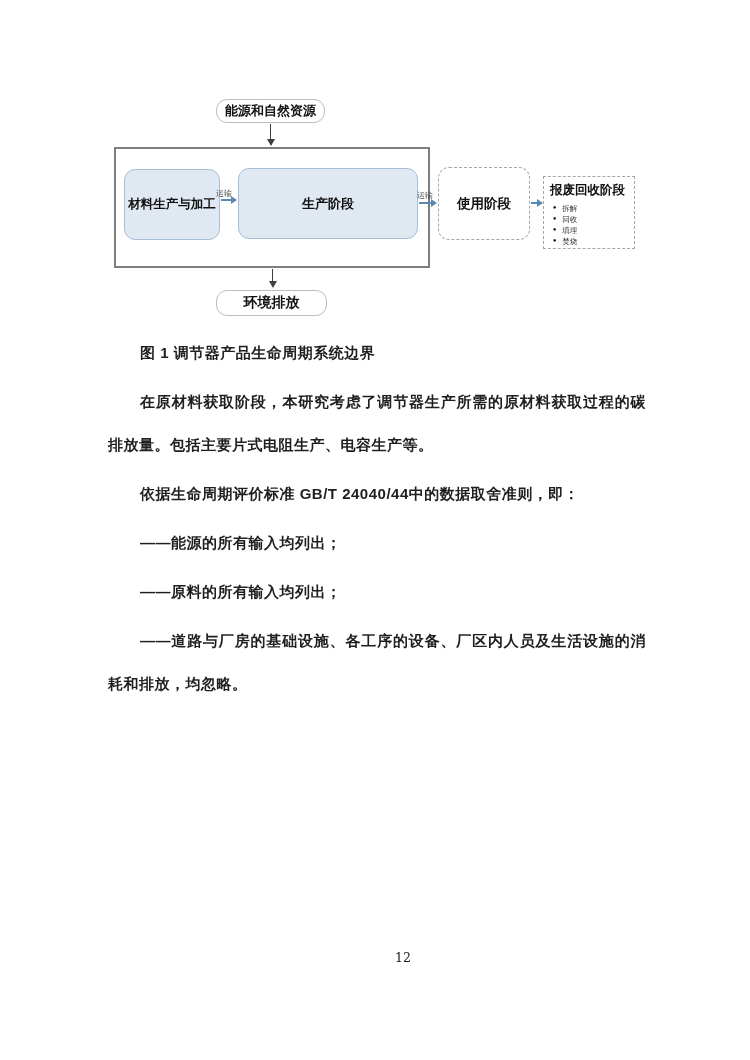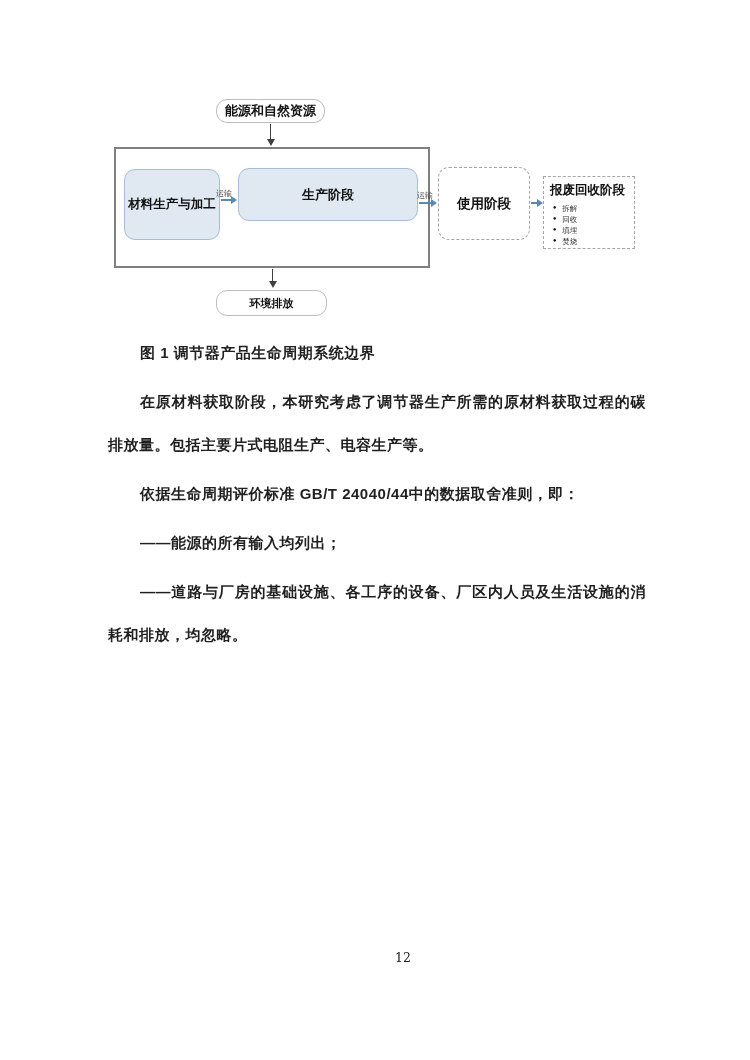--- a/index.html
+++ b/index.html
@@ -57,21 +57,21 @@
     <div class="dg outer-box" style="left:114px;top:147px;width:316px;height:121px;"></div>
 
     <div class="dg flow-box fill-box" style="left:124px;top:169px;width:96px;height:71px;font-size:12.5px;">
       <span>材料生产与加工</span>
     </div>
 
     <div class="dg transport" style="left:216px;top:189px;">运输</div>
     <div class="dg hline" style="left:221px;top:199px;width:11px;"></div>
     <div class="dg hhead" style="left:231px;top:196px;"></div>
 
-    <div class="dg flow-box fill-box" style="left:238px;top:168px;width:180px;height:53px;font-size:13px;">
+    <div class="dg flow-box fill-box" style="left:238px;top:168px;width:180px;height:71px;font-size:13px;">
       <span>生产阶段</span>
     </div>
 
     <div class="dg transport" style="left:417px;top:191px;">运输</div>
     <div class="dg hline" style="left:419px;top:202px;width:13px;"></div>
     <div class="dg hhead" style="left:431px;top:199px;"></div>
 
     <div class="dg flow-box dash-box" style="left:438px;top:167px;width:92px;height:73px;font-size:13.5px;">
       <span>使用阶段</span>
     </div>
@@ -97,29 +97,30 @@
         <div class="eol-item">
           <span class="eol-bullet">•</span>
           <span>焚烧</span>
         </div>
       </div>
     </div>
 
     <div class="dg vline" style="left:272px;top:269px;height:13px;"></div>
     <div class="dg vhead" style="left:269px;top:281px;"></div>
 
-    <div class="dg flow-box thin-border" style="left:216px;top:290px;width:111px;height:26px;font-size:11px;">
+    <div class="dg flow-box thin-border" style="left:216px;top:290px;width:111px;height:26px;font-size:14px;">
       <span>环境排放</span>
     </div>
 
   </div>
 
   <div class="doc-text">
     <p>图 1 调节器产品生命周期系统边界</p>
     <p>在原材料获取阶段，本研究考虑了调节器生产所需的原材料获取过程的碳排放量。包括主要片式电阻生产、电容生产等。</p>
     <p>依据生命周期评价标准 GB/T 24040/44中的数据取舍准则，即：</p>
     <p>——能源的所有输入均列出；</p>
+    <p>——原料的所有输入均列出；</p>
     <p>——道路与厂房的基础设施、各工序的设备、厂区内人员及生活设施的消耗和排放，均忽略。</p>
   </div>
 
   <div class="page-num">12</div>
 
 </div>
 
 </body></html>

